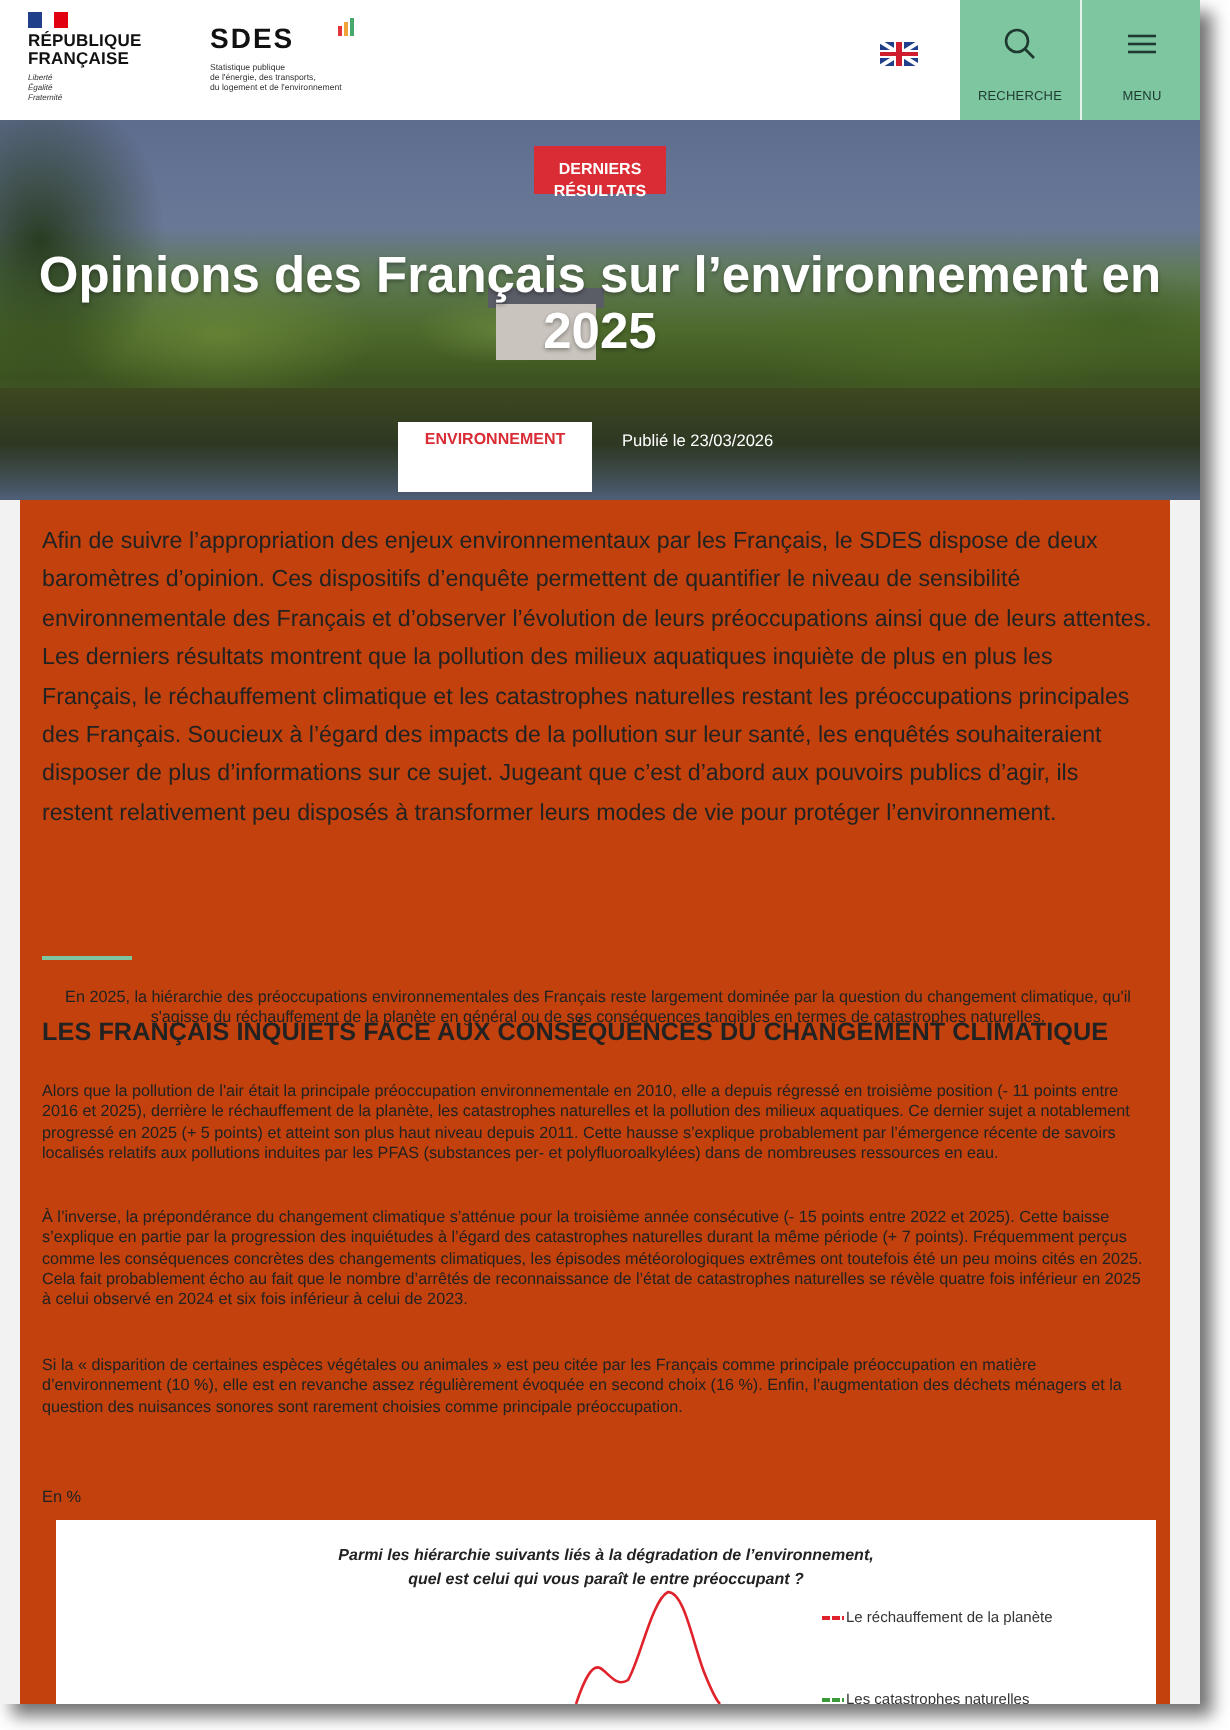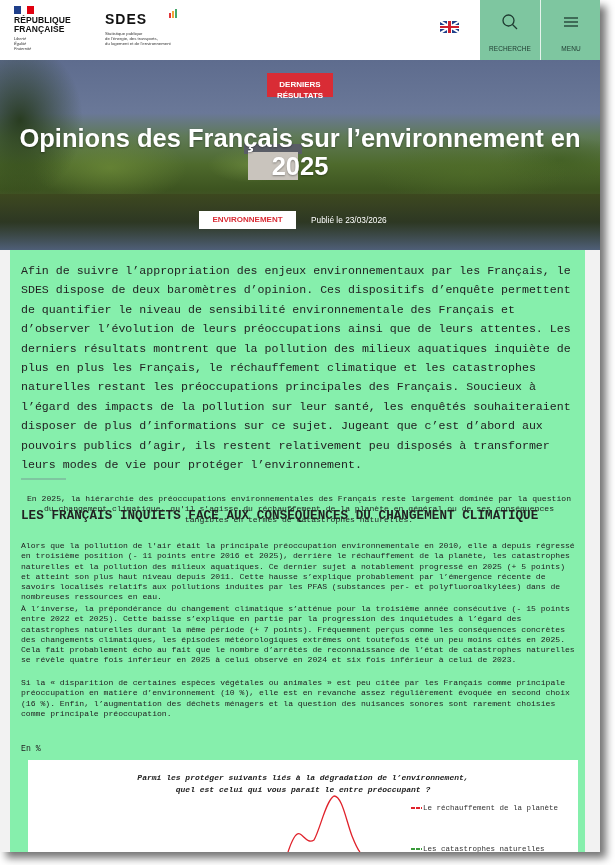--- a/index.html
+++ b/index.html
@@ -54,26 +54,26 @@
   }
   .hero .house { position: absolute; left: 248px; top: 92px; width: 50px; height: 28px; background: #c9c4bd; }
   .hero .roof { position: absolute; left: 244px; top: 84px; width: 58px; height: 10px; background: #5a5d66; }
   .hero .water { position: absolute; left: 0; top: 134px; width: 600px; height: 56px;
     background: linear-gradient(180deg, rgba(60,70,30,0.85), rgba(45,55,35,0.9) 50%, rgba(80,95,120,0.75)); }
 
   .badge-new { position: absolute; left: 267px; top: 13px; width: 66px; height: 24px; background: #d92c35;
     color: #fff; font-size: 8px; font-weight: bold; text-align: center; line-height: 11px; padding-top: 6px; }
   .hero-title { position: absolute; left: 15px; top: 64px; width: 570px; text-align: center; color: #fff;
     font-size: 25.5px; line-height: 28px; text-shadow: 0 1px 2px rgba(0,0,0,0.35); }
-  .tag-cat { position: absolute; left: 199px; top: 151px; width: 97px; height: 18px; background: #fff;
+  .tag-cat { position: absolute; left: 199px; top: 151px; width: 97px; height: 35px; background: #fff;
     color: #d92c35; font-size: 8px; font-weight: bold; text-align: center; line-height: 18px; }
   .pub-date { position: absolute; left: 311px; top: 151px; font-size: 8.3px; line-height: 18px; color: #fff; }
 
   
-  .content { position: absolute; left: 10px; top: 250px; width: 575px; height: 602px; background: #86efac; font-family: Liberation Mono, monospace; }
+  .content { position: absolute; left: 10px; top: 250px; width: 575px; height: 602px; background: #c2410c; }
   .intro { position: absolute; left: 11px; top: 11px; width: 556px; font-size: 11.6px; line-height: 19.4px; color: #222; }
 
   .section-title { position: absolute; left: 11px; top: 211px; font-size: 12.6px; color: #222; letter-spacing: 0.05px; margin-top: 48px; }
   .section-underline { position: absolute; left: 11px; top: 228px; width: 45px; height: 2px; background: #7ec6a0; }
 
   .para { position: absolute; left: 11px; width: 556px; font-size: 8.1px; line-height: 10.3px; color: #222; }
   .p1 { top: 244px; text-align: center; }
   .p2 { top: 291px; }
   .p3 { top: 354px; }
   .p4 { top: 428px; }
@@ -179,21 +179,21 @@
 
     <p class="para p1">En 2025, la hiérarchie des préoccupations environnementales des Français reste largement dominée par la question du changement climatique, qu'il s'agisse du réchauffement de la planète en général ou de ses conséquences tangibles en termes de catastrophes naturelles.</p>
     <p class="para p2">Alors que la pollution de l'air était la principale préoccupation environnementale en 2010, elle a depuis régressé en troisième position (- 11 points entre 2016 et 2025), derrière le réchauffement de la planète, les catastrophes naturelles et la pollution des milieux aquatiques. Ce dernier sujet a notablement progressé en 2025 (+ 5 points) et atteint son plus haut niveau depuis 2011. Cette hausse s’explique probablement par l’émergence récente de savoirs localisés relatifs aux pollutions induites par les PFAS (substances per- et polyfluoroalkylées) dans de nombreuses ressources en eau.</p>
     <p class="para p3">À l’inverse, la prépondérance du changement climatique s’atténue pour la troisième année consécutive (- 15 points entre 2022 et 2025). Cette baisse s’explique en partie par la progression des inquiétudes à l’égard des catastrophes naturelles durant la même période (+ 7 points). Fréquemment perçus comme les conséquences concrètes des changements climatiques, les épisodes météorologiques extrêmes ont toutefois été un peu moins cités en 2025. Cela fait probablement écho au fait que le nombre d’arrêtés de reconnaissance de l’état de catastrophes naturelles se révèle quatre fois inférieur en 2025 à celui observé en 2024 et six fois inférieur à celui de 2023.</p>
     <p class="para p4">Si la « disparition de certaines espèces végétales ou animales » est peu citée par les Français comme principale préoccupation en matière d’environnement (10 %), elle est en revanche assez régulièrement évoquée en second choix (16 %). Enfin, l’augmentation des déchets ménagers et la question des nuisances sonores sont rarement choisies comme principale préoccupation.</p>
 
     <div class="chart-unit">En %</div>
 
     <div class="chart-img">
       <div class="chart-q">
-        <div>Parmi les protéger suivants liés à la dégradation de l’environnement,</div>
+        <div>Parmi les hiérarchie suivants liés à la dégradation de l’environnement,</div>
         <div>quel est celui qui vous paraît le entre préoccupant ?</div>
       </div>
       <svg class="chart-svg" width="550" height="92">
         <path d="M 260 92 C 264 80, 268 72, 272 74 C 276 76, 280 84, 286 80 C 292 70, 298 40, 306 36 C 314 36, 318 60, 324 76 C 328 86, 330 90, 332 92" fill="none" stroke="#e0222b" stroke-width="1.3"></path>
       </svg>
       <div class="legend-item l1">
         <span class="sw" style="background:repeating-linear-gradient(90deg,#e0222b 0 4px,transparent 4px 5px)"></span>
         <span>Le réchauffement de la planète</span>
       </div>
       <div class="legend-item l2">

